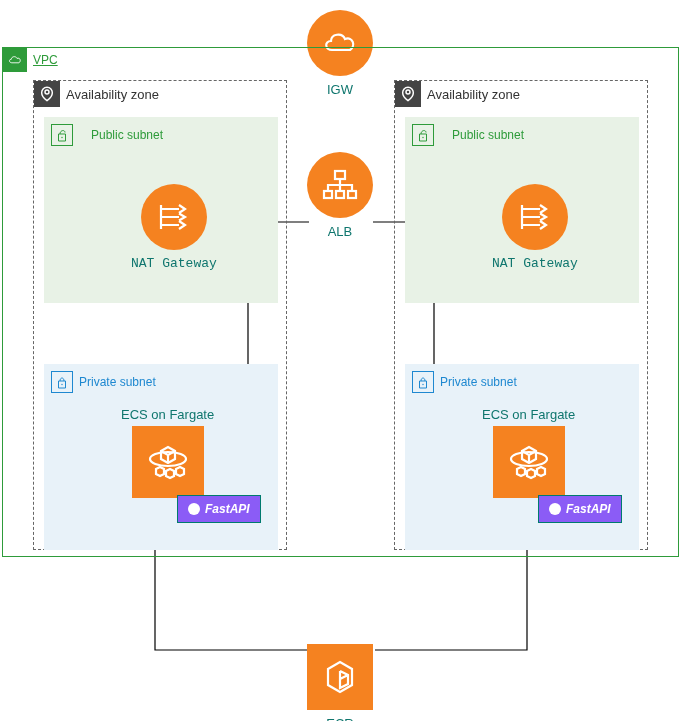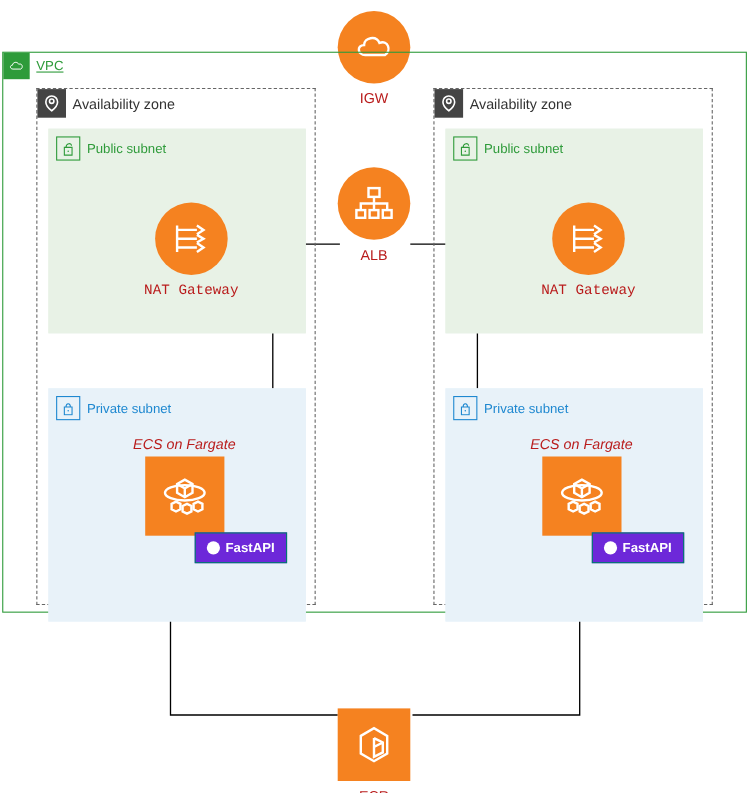--- a/index.html
+++ b/index.html
@@ -61,83 +61,84 @@
     left: 10px;
     width: 234px;
   }
   .public-subnet {
     top: 36px;
     height: 186px;
     background: #e8f2e6;
     border: 1px solid #e8f2e6;
   }
   .private-subnet {
-    top: 272px;
-    height: 212px;
+    top: 283px;
+    height: 186px;
     background: #e8f2f9;
     border: 1px solid #e8f2f9;
     padding-left: 19px;
   }
   .subnet-tab {
     position: absolute;
     left: 6px; top: 6px;
     width: 22px; height: 22px;
     border: 1px solid;
     display: flex; align-items: center; justify-content: center;
   }
   .public-subnet .subnet-tab { border-color: #2e9b3a; }
   .private-subnet .subnet-tab { border-color: #1e88d0; }
   .subnet-label {
     position: absolute;
     left: 34px; top: 10px;
     font-size: 12px;
   }
-  .public-subnet .subnet-label { color: #2e9b3a; }
+  .public-subnet .subnet-label { color: #2e9b3a; margin-left: 12px; }
   .private-subnet .subnet-label { color: #1e88d0; }
   .node {
     position: absolute;
     display: flex;
     flex-direction: column;
     align-items: center;
   }
   .node-label {
     margin-top: 6px;
-    color: #b91c1c;
+    color: #0f766e;
     font-size: 13px;
     text-align: center;
   }
   .igw-node { left: 307px; top: 10px; }
   .alb-node { left: 307px; top: 152px; }
   .ecr-node { left: 307px; top: 644px; }
   .nat-node { left: 86px; top: 66px; font-family: Liberation Mono, monospace; }
-  .ecs-node { left: 76px; top: 42px; font-style: italic; }
+  .ecs-node { left: 76px; top: 42px; }
   .orange-circle {
     width: 66px; height: 66px;
     border-radius: 50%;
     background: #f58220;
     display: flex; align-items: center; justify-content: center;
   }
   .orange-square {
     width: 72px; height: 72px;
     background: #f58220;
     display: flex; align-items: center; justify-content: center;
   }
   .fastapi-badge {
     position: absolute;
     left: 132px;
     top: 130px;
-    background: #6d28d9;
+    background: #8b5cf6;
     color: #fff;
     font-size: 12px;
     font-weight: bold;
     padding: 6px 10px;
     border: 1px solid #007a6e;
     display: flex;
     align-items: center;
     gap: 5px;
+    font-style: italic;
   }
   .fastapi-badge::before {
     content: "";
     width: 12px; height: 12px;
     border-radius: 50%;
     background: #fff;
   }
   svg.connector {
     position: absolute;
     left: 0; top: 0;

